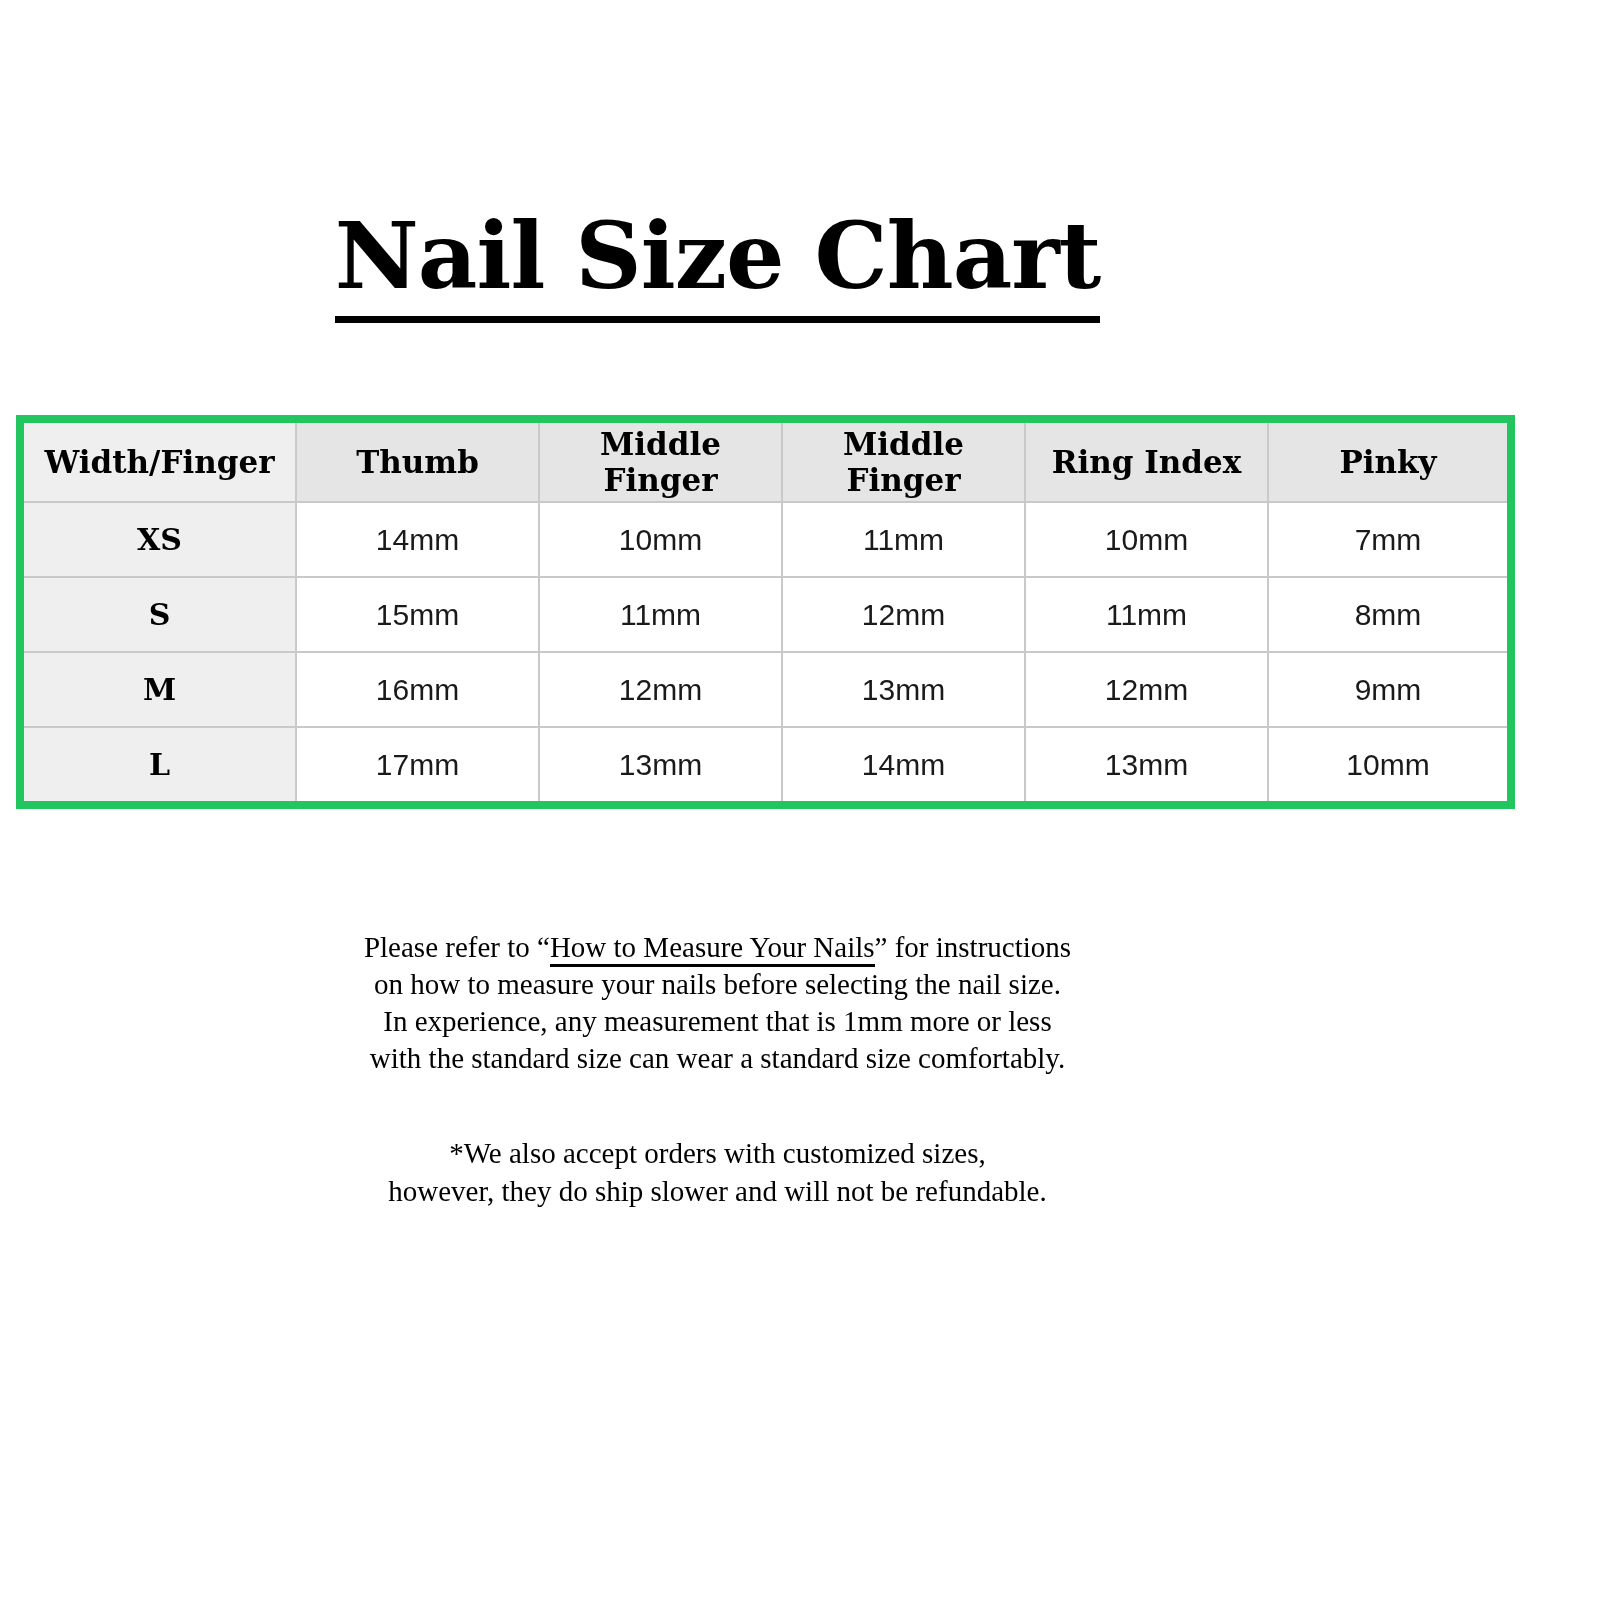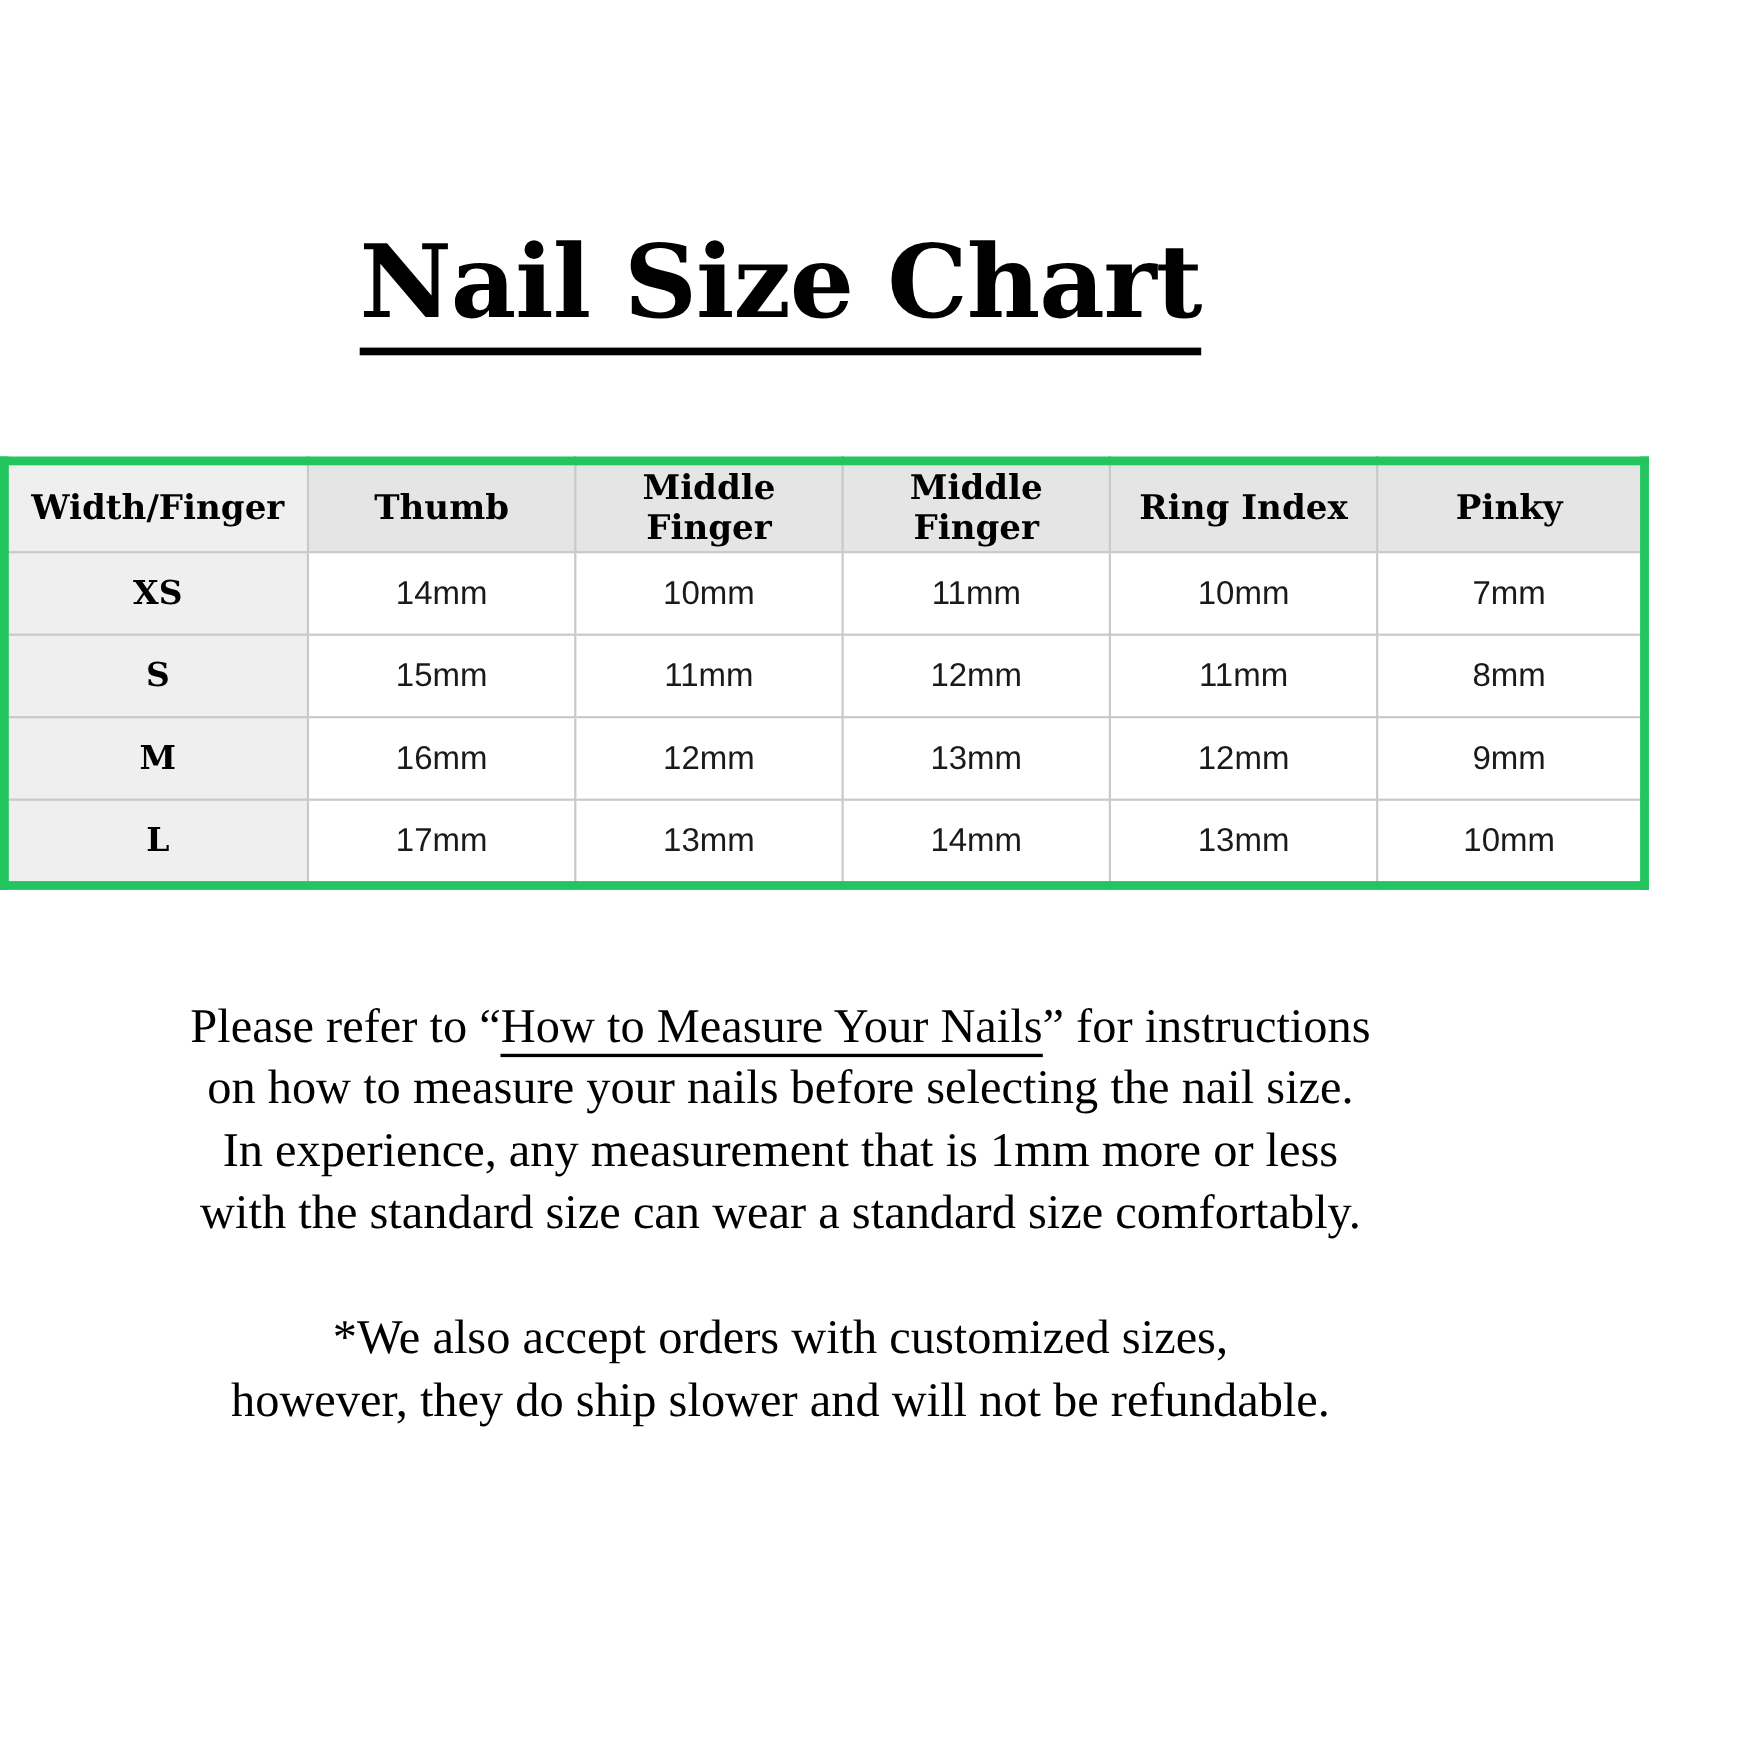--- a/index.html
+++ b/index.html
@@ -12,20 +12,21 @@
     height: 1600px;
     font-family: "Liberation Serif", serif;
     color: #111111;
     overflow: hidden;
   }
   .page {
     position: relative;
     width: 1419px;
     height: 1600px;
     box-sizing: border-box;
+    padding-left: 16px;
   }
   .title-wrap {
     text-align: center;
     padding-top: 210px;
   }
   .title {
     display: inline-block;
     font-family: "DejaVu Serif", serif;
     font-weight: bold;
     font-size: 92px;
@@ -76,24 +77,24 @@
     font-family: "Liberation Sans", sans-serif;
     font-size: 30px;
     color: #1a1a1a;
     height: 71px;
     background: #ffffff;
   }
   col.c-first { width: 276px; }
   col.c-rest  { width: 243px; }
 
   .notes {
-    margin-top: 96px;
+    margin-top: 120px;
     text-align: center;
     font-family: "Liberation Serif", serif;
-    font-size: 44px;
+    font-size: 29px;
     line-height: 1.28;
     color: #000000;
   }
   .notes p {
     margin: 0;
   }
   .notes .para-gap {
     height: 58px;
   }
   .underline-phrase {

